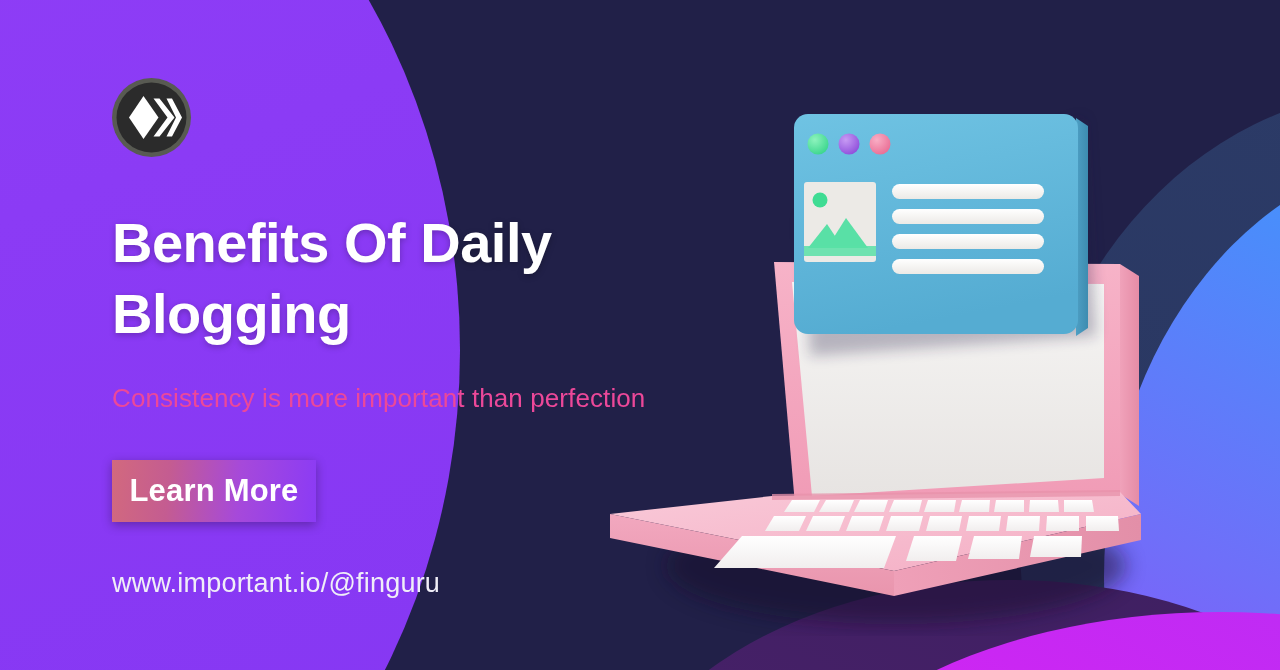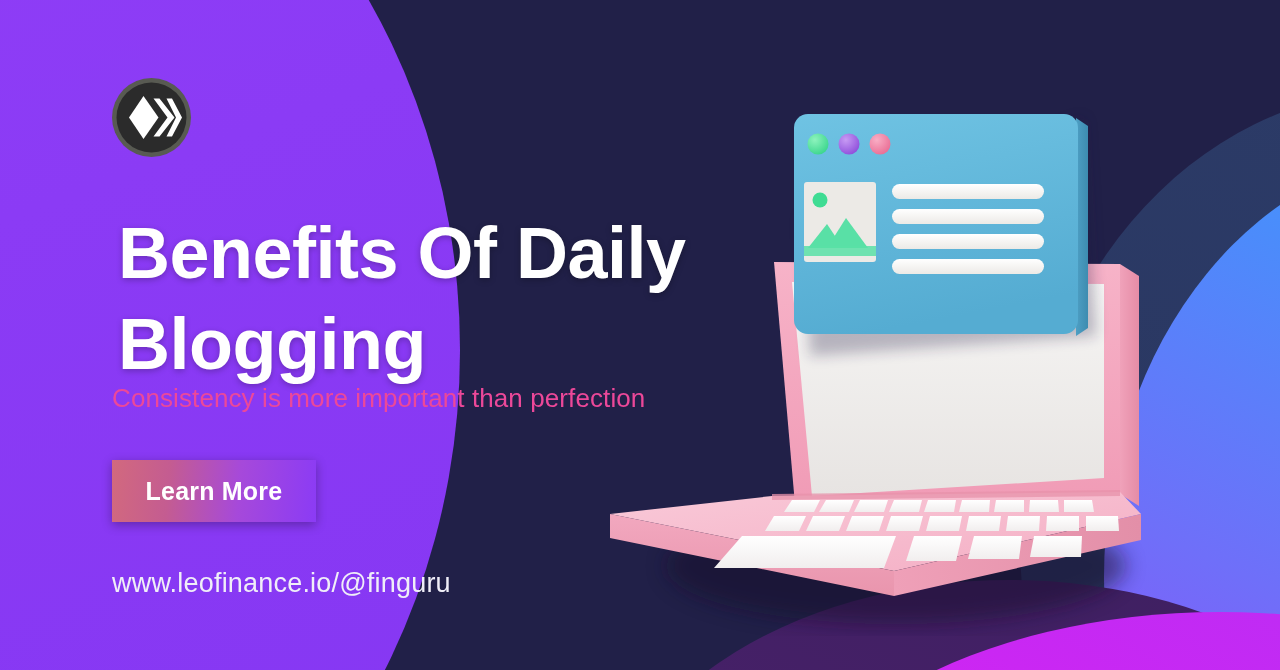--- a/index.html
+++ b/index.html
@@ -58,23 +58,23 @@
   
   .content { position:absolute; left:112px; top:0; width:620px; height:670px; }
 
   .logo {
     position:absolute; left:0; top:78px;
     width:79px; height:79px;
   }
   .logo svg { display:block; width:79px; height:79px; }
 
   .headline {
-    position:absolute; left:6px; top:208px;
+    position:absolute; left:0; top:208px;
     width:600px;
-    font-size:72px;
+    font-size:56px;
     font-weight:bold;
     line-height:1.26;
     letter-spacing:-0.5px;
     color:#ffffff;
     text-shadow:0 2px 6px rgba(0,0,0,.25);
   }
   .subhead {
     position:absolute; left:0; top:383px;
     font-size:26px;
     font-weight:400;
@@ -83,21 +83,21 @@
   }
   .cta {
     position:absolute; left:0; top:460px;
     width:204px; height:62px;
     display:flex; align-items:center; justify-content:center;
     background:linear-gradient(95deg,#d2697e 0%,#c45c91 28%,#a649da 62%,#8b3bf5 100%);
     box-shadow:0 3px 10px rgba(0,0,0,.3);
     cursor:pointer;
   }
   .cta-label {
-    font-size:25px; font-weight:bold; color:#ffffff; letter-spacing:.2px;
+    font-size:31px; font-weight:bold; color:#ffffff; letter-spacing:.2px;
   }
   .url {
     position:absolute; left:0; top:568px;
     font-size:27px; font-weight:400; color:#f0eef8; letter-spacing:.2px;
   }
 
   
   .laptop { position:absolute; left:596px; top:96px; width:560px; height:540px; }
   .laptop svg { display:block; width:560px; height:540px; }
 </style>
@@ -270,16 +270,16 @@
     </div>
 
     <h1 class="headline">Benefits Of Daily Blogging</h1>
 
     <div class="subhead">Consistency is more important than perfection</div>
 
     <div class="cta">
       <span class="cta-label">Learn More</span>
     </div>
 
-    <div class="url">www.leofinance.io/@finguru</div>
+    <div class="url">www.important.io/@finguru</div>
   </div>
 
 </div>
 
 </body></html>

